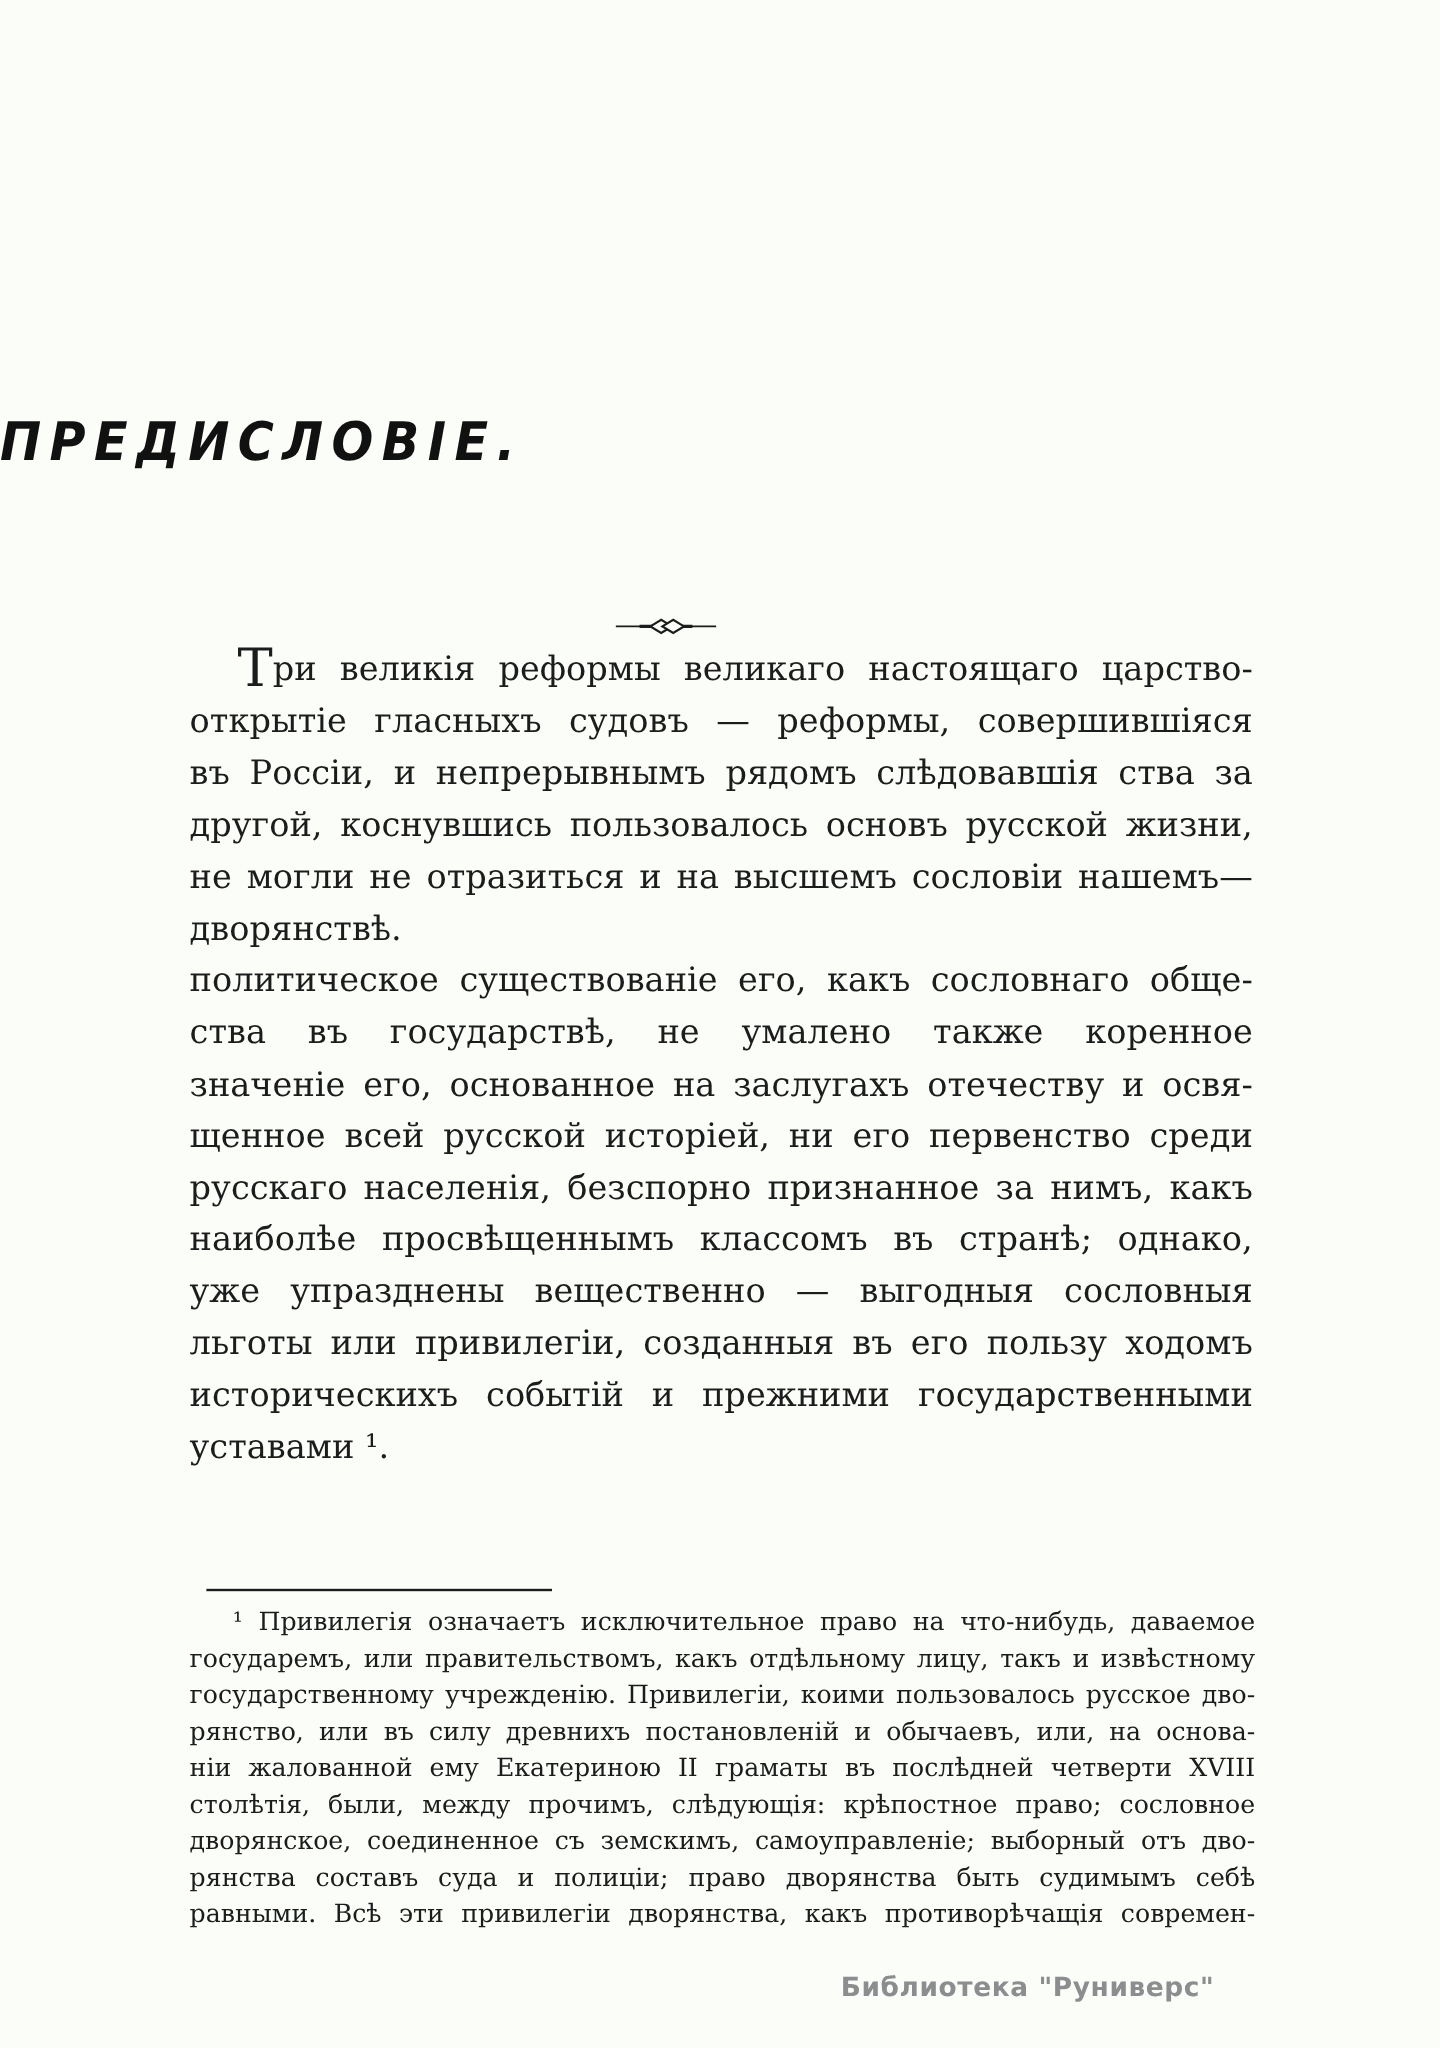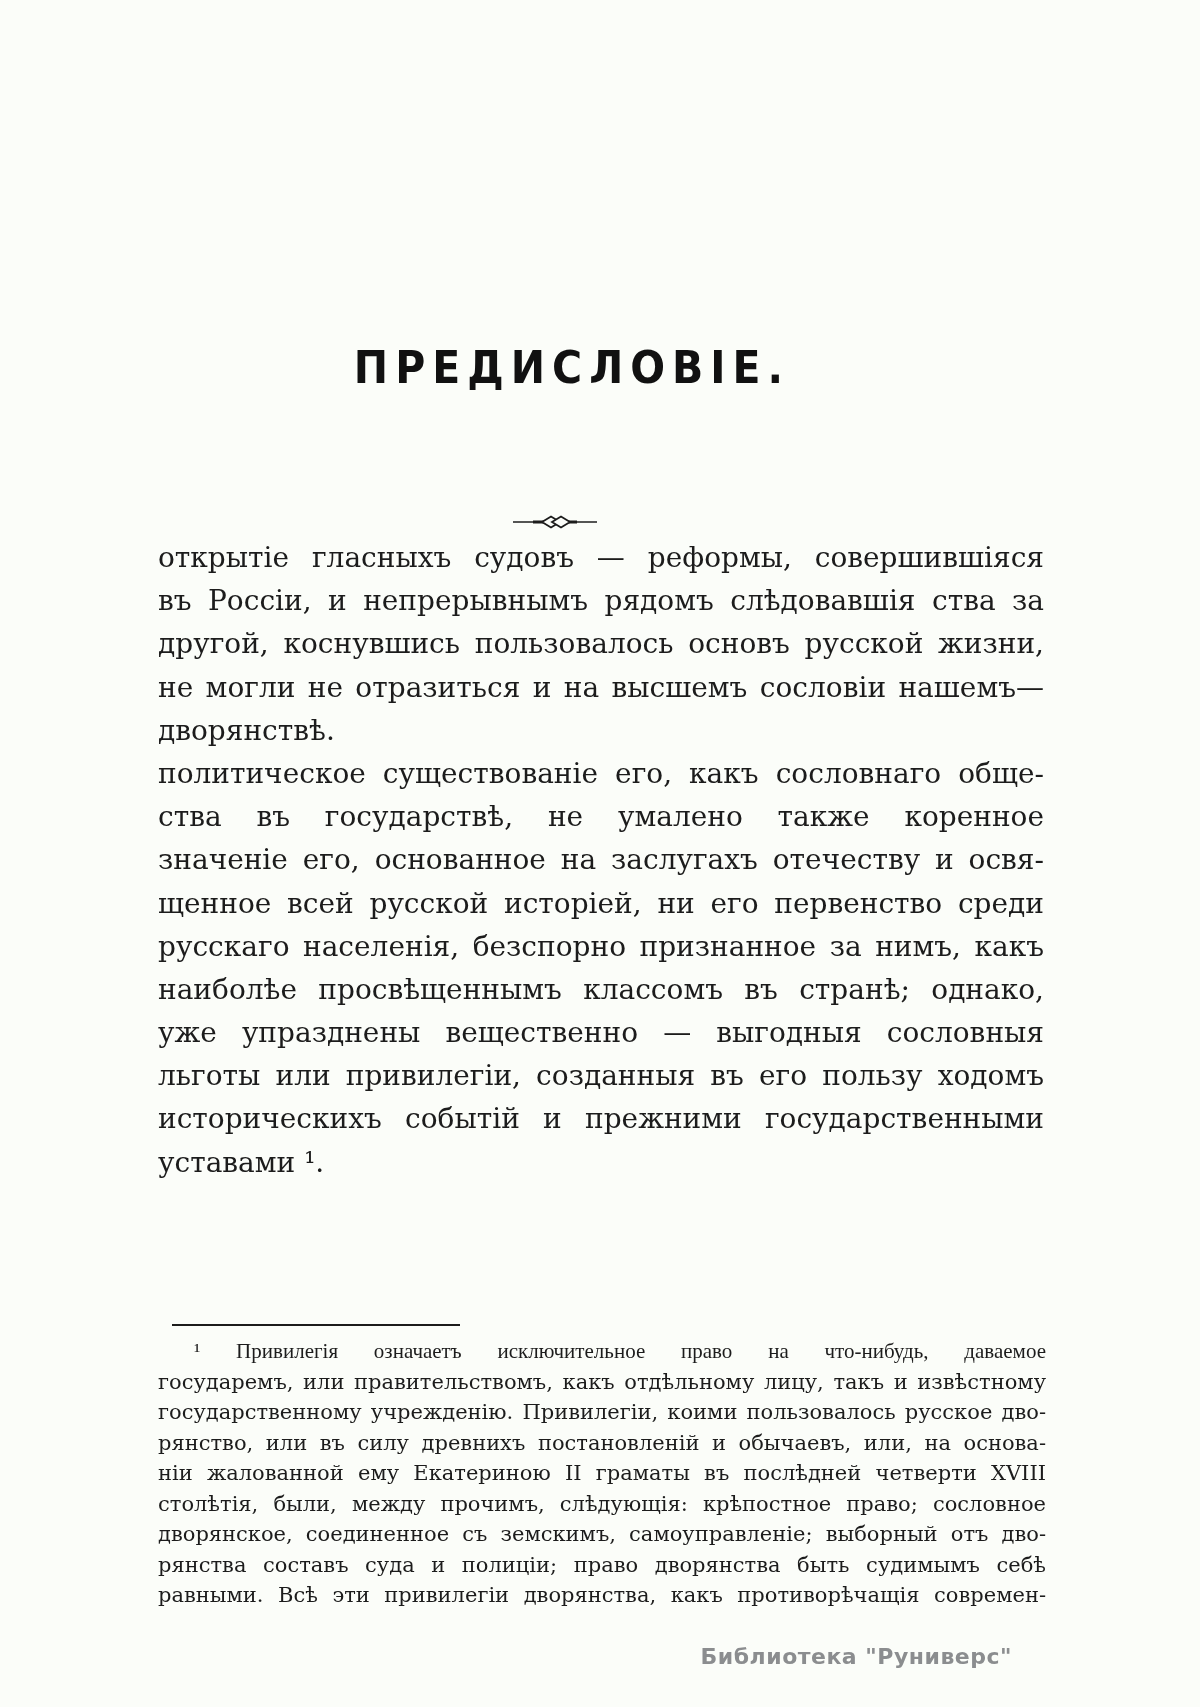--- a/index.html
+++ b/index.html
@@ -5,22 +5,23 @@
   html,body{margin:0;padding:0;}
   .page{
     position:relative;
     width:1200px;height:1707px;
     background:#fbfdf9;
     overflow:hidden;
     font-family:"DejaVu Serif", serif;
     color:#1c1c1c;
   }
   .title-wrap{
-    position:absolute;top:344px;left:17px;width:1110px;
-    text-align:center;
+    position:absolute;top:344px;left:0;width:1110px;
+    text-align:left;
+    font-style:italic;
   }
   .page-title{
     margin:0;
     font-family:"DejaVu Sans", sans-serif;
     font-weight:bold;
     font-size:41px;
     letter-spacing:7px;
     transform:scaleY(1.08);
     color:#111;
     white-space:nowrap;
@@ -56,21 +57,21 @@
     position:absolute;top:1324px;left:172px;
     width:288px;height:0;
     border-top:2px solid #1c1c1c;
   }
   .footnote{
     position:absolute;top:1336px;left:158px;width:888px;
     font-size:21px;
     line-height:30.5px;
   }
   .footnote .text-line{height:30.5px;}
-  .footnote .text-line.indent{padding-left:36px;font-family:Liberation Serif, serif;}
+  .footnote .text-line.indent{padding-left:36px;}
   .watermark{
     position:absolute;top:1644px;right:188px;
     font-family:"DejaVu Sans", sans-serif;
     font-size:22px;
     font-weight:bold;
     color:#8b8d8f;
     letter-spacing:0.5px;
   }
 </style>
 </head>
@@ -87,20 +88,21 @@
       <svg width="84" height="16" viewBox="0 0 84 16" aria-hidden="true">
         <line x1="0" y1="8" x2="84" y2="8" stroke="#1c1c1c" stroke-width="1.6"></line>
         <line x1="20" y1="8" x2="64" y2="8" stroke="#1c1c1c" stroke-width="2.8"></line>
         <path d="M29 8 L38 2.5 L47 8 L38 13.5 Z" fill="#fbfdf9" stroke="#1c1c1c" stroke-width="1.8"></path>
         <path d="M39 8 L48 2.5 L57 8 L48 13.5 Z" fill="#fbfdf9" stroke="#1c1c1c" stroke-width="1.8"></path>
       </svg>
     </span>
   </div>
 
   <div class="body-text" id="body-text">
+      <div class="text-line indent"><span class="drop-initial">Т</span>ри великія реформы великаго настоящаго царство-</div>
       <div class="text-line">открытіе гласныхъ судовъ — реформы, совершившіяся</div>
       <div class="text-line">въ Россіи, и непрерывнымъ рядомъ слѣдовавшія ства за</div>
       <div class="text-line">другой, коснувшись пользовалось основъ русской жизни,</div>
       <div class="text-line">не могли не отразиться и на высшемъ сословіи нашемъ—</div>
       <div class="text-line no-just">дворянствѣ.</div>
       <div class="text-line">политическое существованіе его, какъ сословнаго обще-</div>
       <div class="text-line">ства въ государствѣ, не умалено также коренное</div>
       <div class="text-line">значеніе его, основанное на заслугахъ отечеству и освя-</div>
       <div class="text-line">щенное всей русской исторіей, ни его первенство среди</div>
       <div class="text-line">русскаго населенія, безспорно признанное за нимъ, какъ</div>

